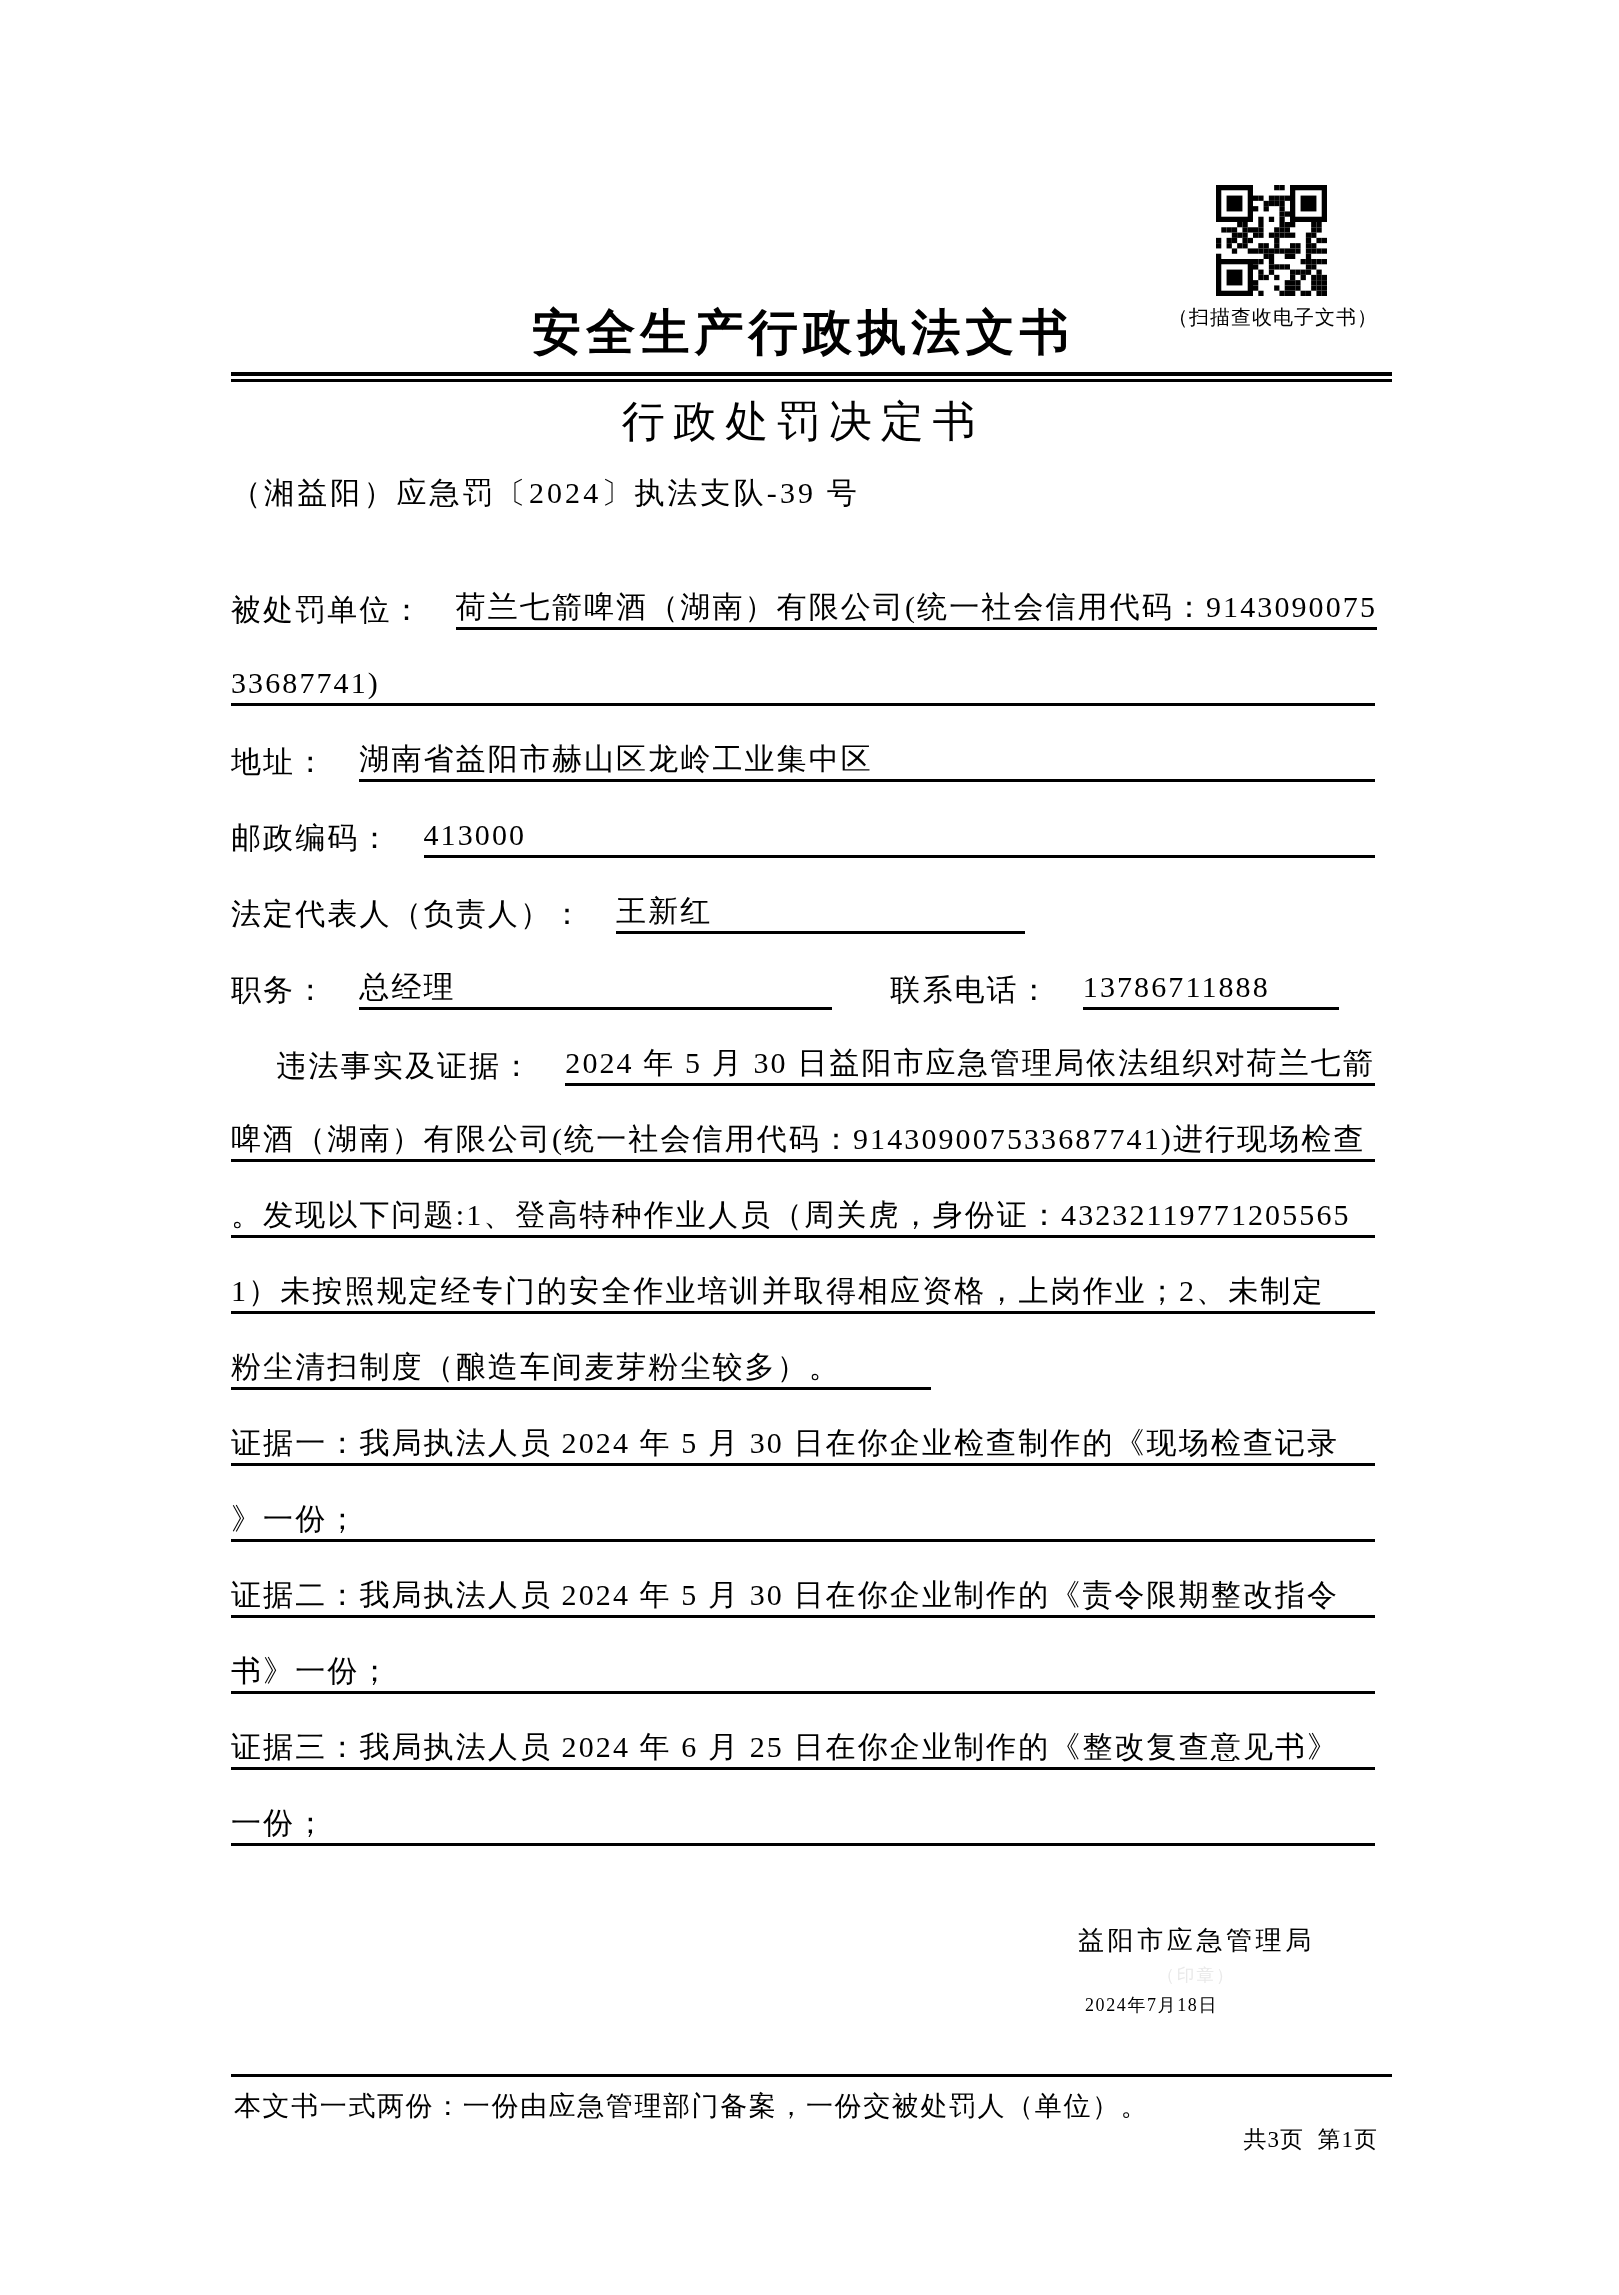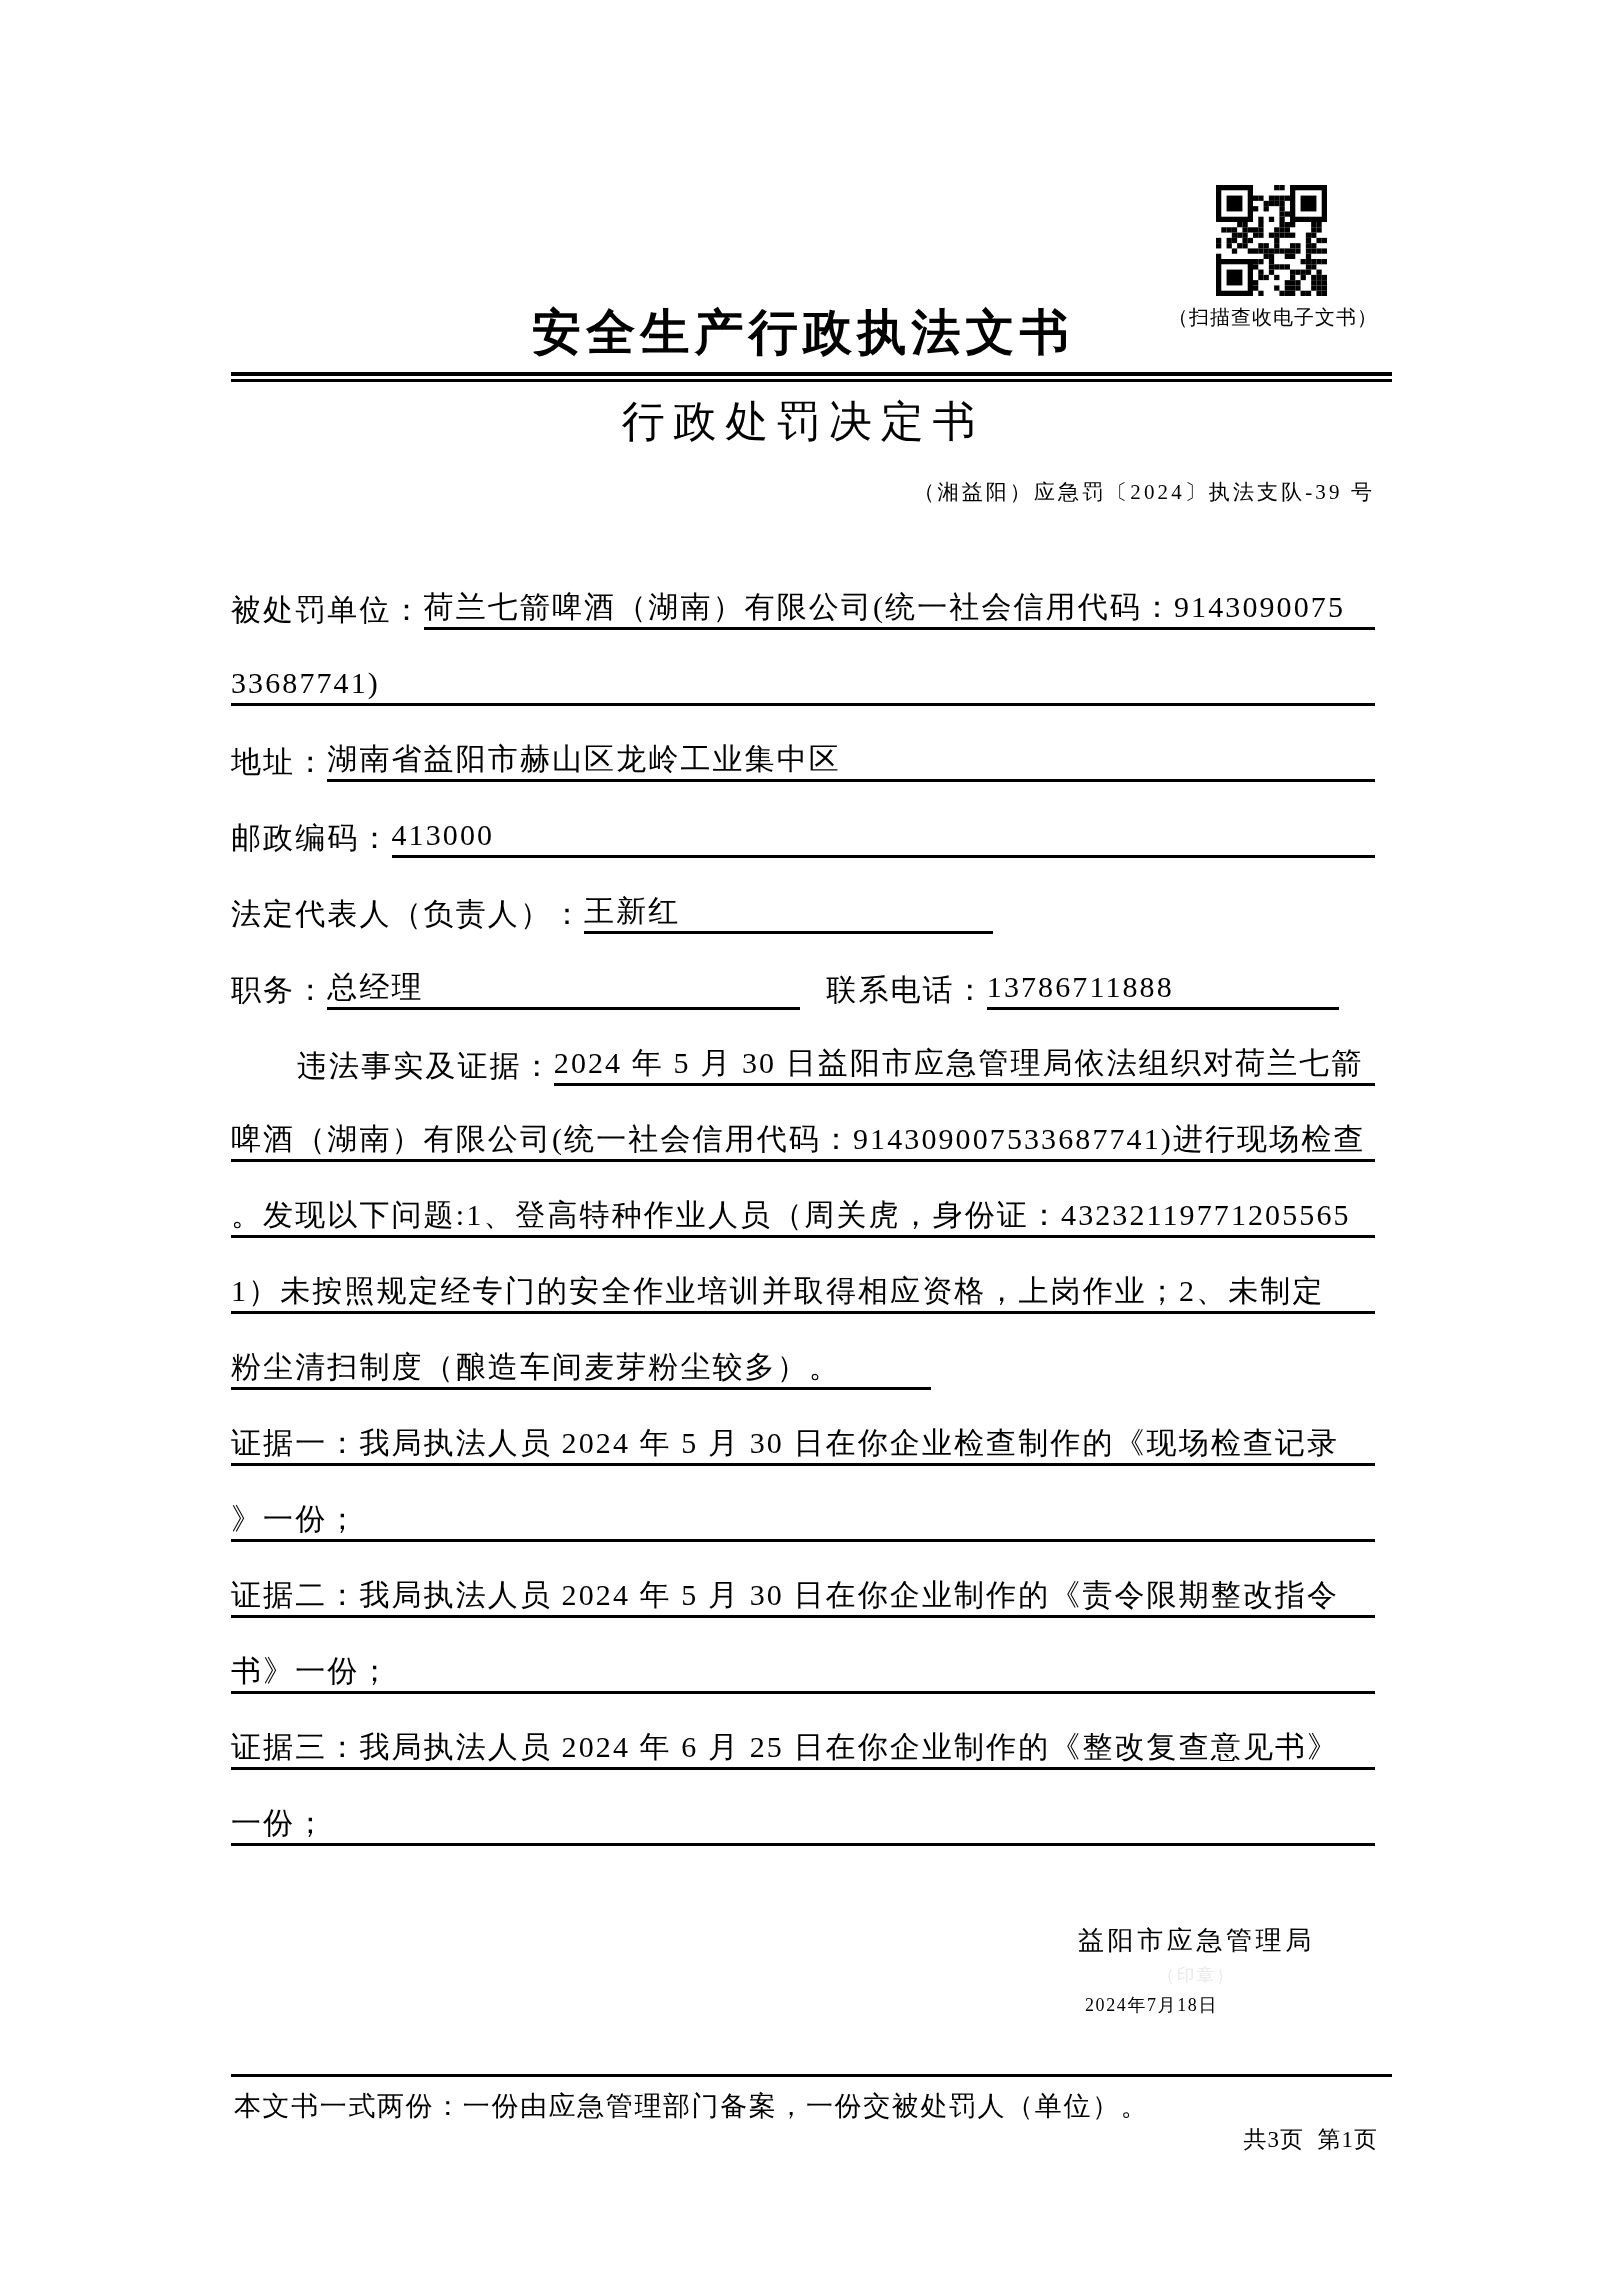--- a/index.html
+++ b/index.html
@@ -13,26 +13,26 @@
   .qr svg { display:block; width:111px; height:111px; }
   .qr-cap { position:absolute; left:1154px; top:307px; width:238px; text-align:center;
             font-size:20px; line-height:20.7px; letter-spacing:1px; }
   
   .cat-title { position:absolute; left:231px; top:304px; width:1144px; text-align:center;
                font-size:49px; font-weight:700; letter-spacing:5.2px; line-height:58px; }
   .rule { position:absolute; left:231px; top:372px; width:1161px; height:10.3px;
           border-top:4.1px solid #000; border-bottom:3.1px solid #000; }
   .doc-title { position:absolute; left:231px; top:396px; width:1144px; text-align:center;
                font-size:43px; font-weight:400; letter-spacing:8.8px; line-height:51px; }
-  .doc-num { position:absolute; left:231px; top:474px; width:1144px; text-align:right;
-             font-size:21px; letter-spacing:3.1px; line-height:37px; }
+  .doc-num { position:absolute; left:231px; top:474px; width:1144px; text-align:left;
+             font-size:30px; letter-spacing:3.1px; line-height:37px; }
   
   .grid { position:absolute; left:231px; top:554px; width:1144px; }
   .row { height:76px; display:flex; align-items:flex-end; font-size:30px;
-         letter-spacing:2.1px; white-space:nowrap; overflow:visible; }
+         letter-spacing:2.1px; white-space:nowrap; overflow:visible;gap:32px; }
   .lab { line-height:40px; }
   .ul  { line-height:40px; border-bottom:3.6px solid #000; }
   .fill { flex:1 1 auto; }
   .ind { width:66px; }
   .w790 { width:409px; }
   .w915 { width:473px; }
   .gap22 { margin-left:26px; }
   .pr70 { padding-right:36px;align-items:flex-end; }
   .pad175 { padding-right:90px; }
   

